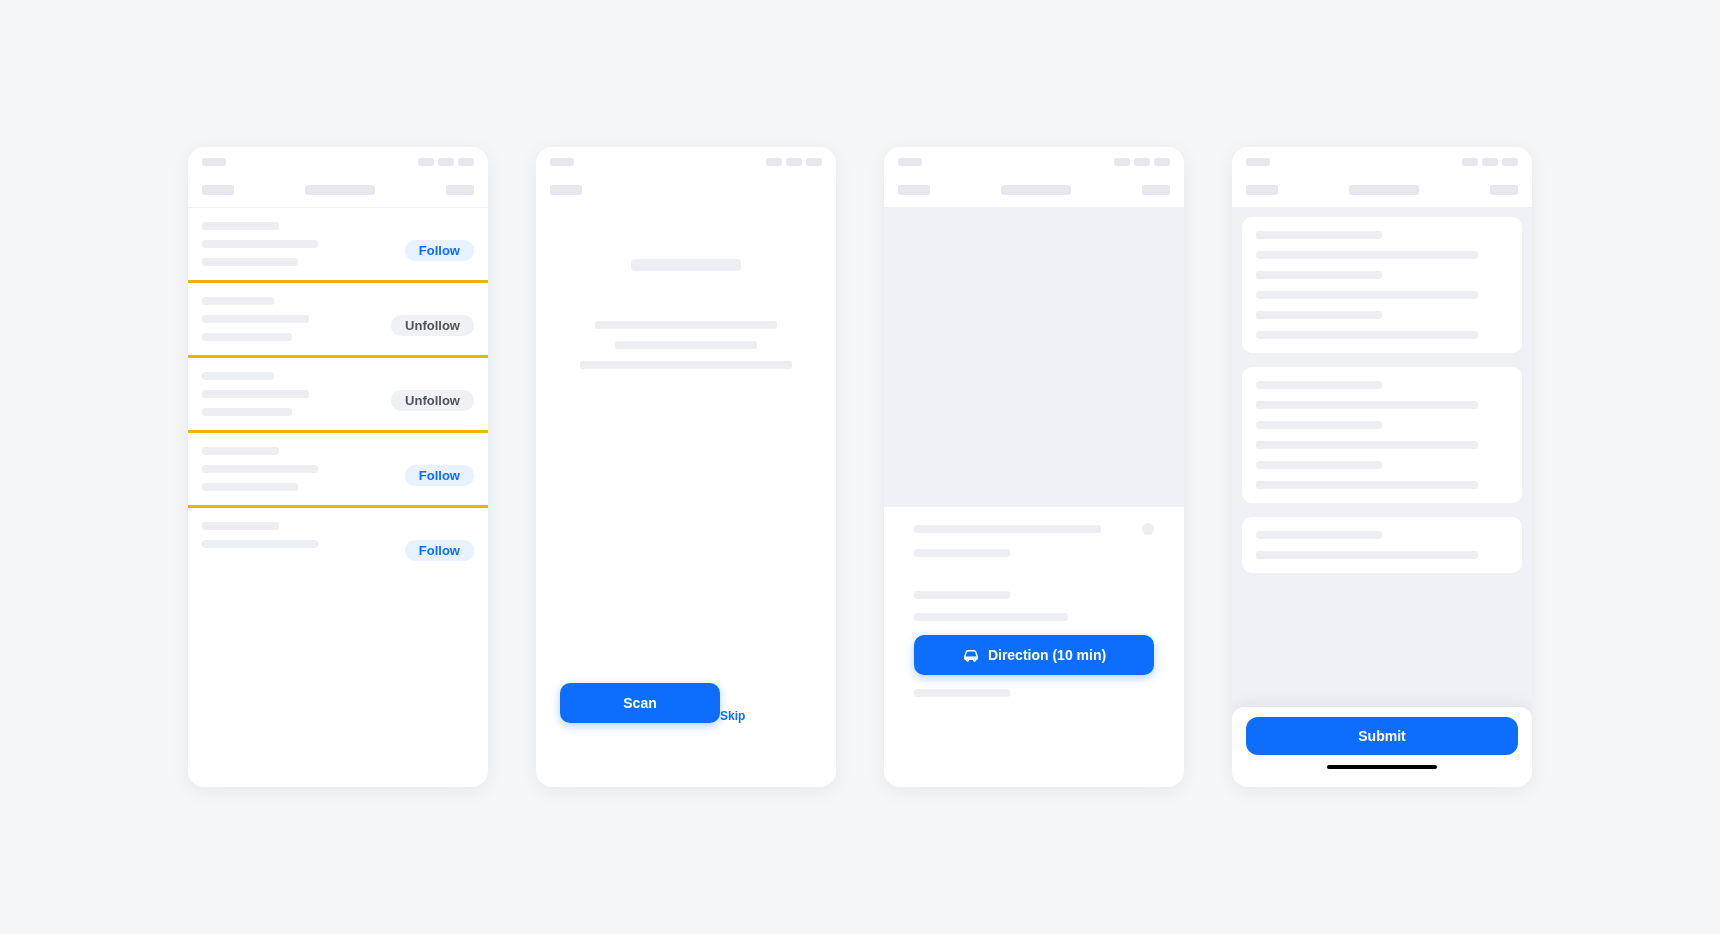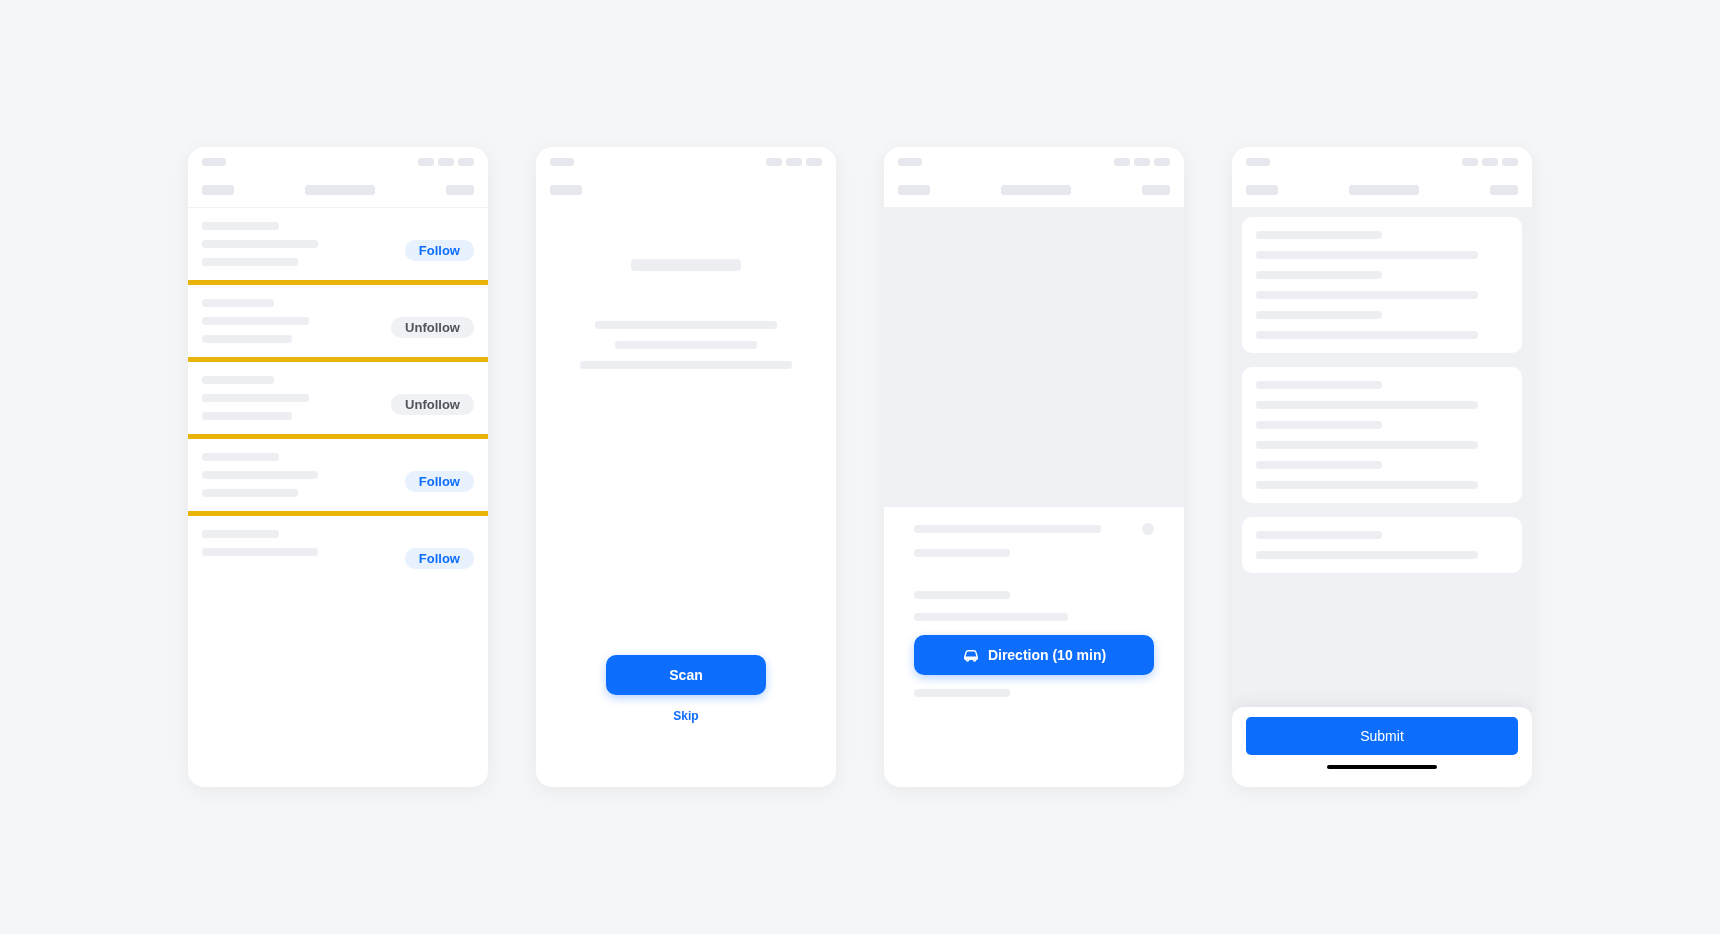--- a/index.html
+++ b/index.html
@@ -48,21 +48,21 @@
     align-items: center;
   }
   .hdr-left { width: 32px; height: 10px; background: #e6e8ed; border-radius: 3px; }
   .hdr-center { flex: 1; display: flex; justify-content: center; }
   .hdr-center-bar { width: 70px; height: 10px; background: #e6e8ed; border-radius: 3px; }
   .hdr-right { width: 28px; height: 10px; background: #e6e8ed; border-radius: 3px; }
 
   
   .list { flex: 1; overflow: hidden; }
   .list-item {
-    border-top: 5px solid #eab308;
+    border-top: 3px solid #eab308;
     padding: 14px;
     display: flex;
     align-items: flex-start;
   }
   .list-item:first-child { border-top: 1px solid #f0f1f4; }
   .li-text { flex: 1; display: flex; flex-direction: column; gap: 10px; }
   .ph-line { height: 8px; background: #eceef2; border-radius: 3px; }
   .w40 { width: 40%; } .w60 { width: 60%; } .w50 { width: 50%; } .w64 { width:64%; }
   .li-btn {
     margin-left: 10px;
@@ -76,21 +76,21 @@
     white-space: nowrap;
   }
   .btn-follow { background: #e8f2ff; color: #0d6efd; }
   .btn-unfollow { background: #f0f1f4; color: #50555c; }
 
   
   .scan-body { flex:1; display:flex; flex-direction:column; align-items:center; padding: 60px 24px 24px; }
   .scan-title { width: 110px; height: 12px; background:#eceef2; border-radius:4px; margin-bottom: 50px; }
   .scan-lines { width: 100%; display:flex; flex-direction:column; gap:12px; align-items:center; }
   .scan-lines .ph-line { background:#eceef2; }
-  .scan-actions { margin-top:auto; width:100%; display:flex; flex-direction:column; gap:14px; align-items:center; padding-bottom: 40px; }
+  .scan-actions { margin-top:auto; width:100%; display:flex; align-items:flex-end; padding-bottom: 40px; }
   .primary-btn {
     width: 160px; height: 40px; background:#0d6efd; color:#fff;
     border:none; border-radius:10px; font-size:14px; font-weight:600; cursor:pointer;
     box-shadow: 0 3px 10px rgba(13,110,253,0.3);
   }
   .link-btn {
     background:none; border:none; color:#0d6efd; font-size:12px; font-weight:600; cursor:pointer;
   }
 
   
@@ -108,22 +108,22 @@
 
   
   .phone4-body { flex:1; background:#f0f1f4; padding:10px 10px 0 10px; display:flex; flex-direction:column; gap:14px; overflow:hidden; }
   .card { background:#fff; border-radius:10px; padding:14px; display:flex; flex-direction:column; gap:12px; }
   .submit-bar {
     background:#fff; padding:10px 14px 18px; position:absolute; bottom:0; left:0; right:0;
     border-top-left-radius:12px; border-top-right-radius:12px;
     box-shadow: 0 -4px 16px rgba(0,0,0,0.06);
   }
   .submit-btn {
-    width:100%; height:38px; background:#0d6efd; color:#fff; border:none; border-radius:5px;
-    font-size:14px; font-weight:400; cursor:pointer;
+    width:100%; height:38px; background:#0d6efd; color:#fff; border:none; border-radius:12px;
+    font-size:14px; font-weight:700; cursor:pointer;
   }
   .home-indicator { width:110px; height:4px; background:#000; border-radius:2px; margin:10px auto 0; }
 
   
   .mini-header { padding:18px 14px 4px 14px; }
   .mini-pill { width:32px; height:10px; background:#e6e8ed; border-radius:3px; }
 </style>
 </head>
 <body>
 

